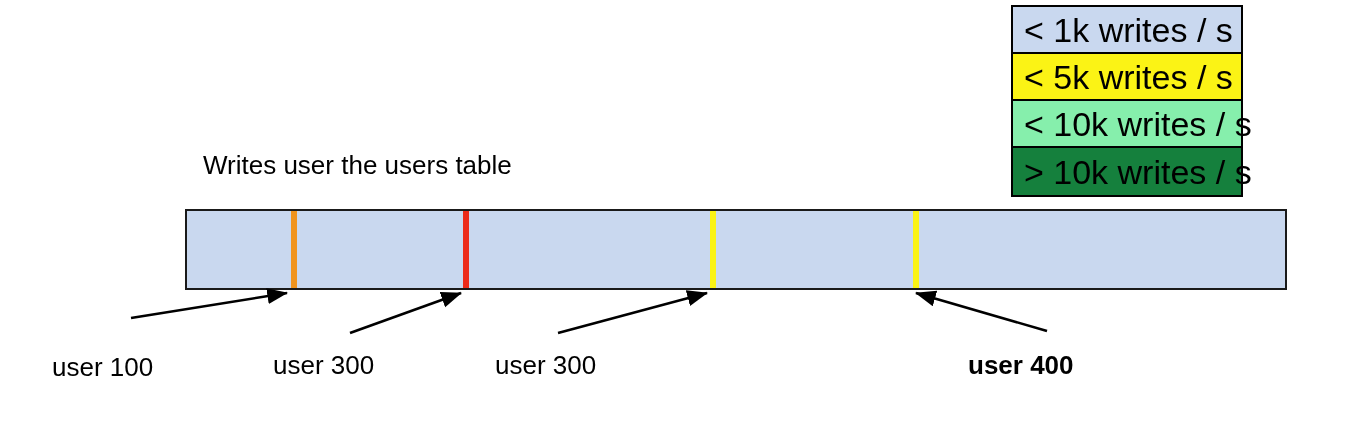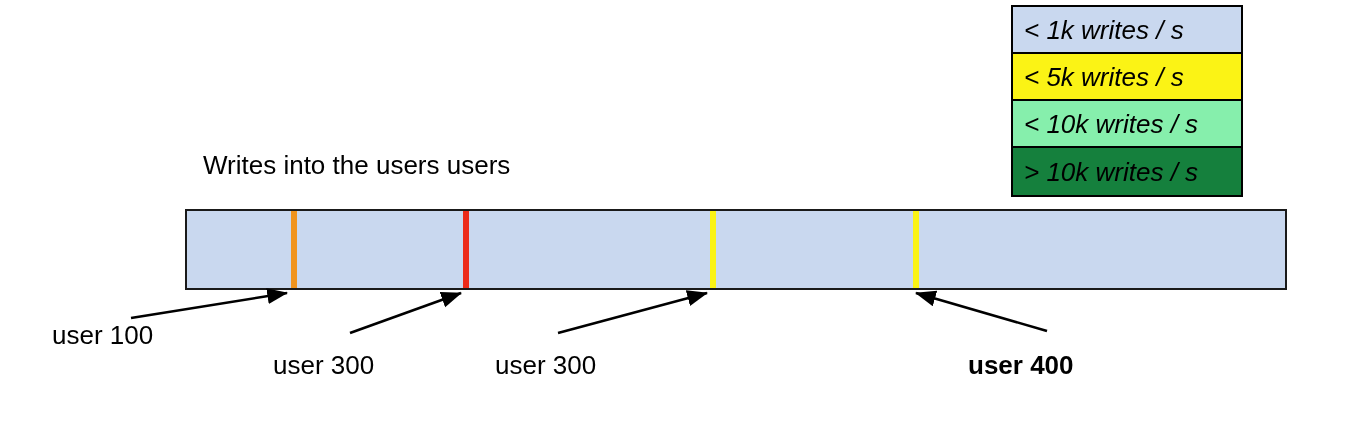--- a/index.html
+++ b/index.html
@@ -28,25 +28,24 @@
   .legend-row {
     height: 47px;
     box-sizing: border-box;
     border-bottom: 2px solid #000000;
     display: flex;
     align-items: center;
     padding-left: 11px;
   }
   .legend-row:last-child { border-bottom: none; }
   .legend-label {
-    font-size: 26px;
+    font-size: 34px;
     color: #000000;
     line-height: 1;
     white-space: nowrap;
-    font-style: italic;
   }
 
   
   #chart-title {
     position: absolute;
     left: 203px;
     top: 150px;
     font-size: 26px;
     color: #000000;
     white-space: nowrap;
@@ -100,39 +99,39 @@
       <span class="legend-label">&lt; 5k writes / s</span>
     </div>
     <div class="legend-row" style="background:#86efac;">
       <span class="legend-label">&lt; 10k writes / s</span>
     </div>
     <div class="legend-row" style="background:#15803d;">
       <span class="legend-label">&gt; 10k writes / s</span>
     </div>
   </div>
 
-  <div id="chart-title">Writes into the users users</div>
+  <div id="chart-title">Writes user the users table</div>
 
   <div id="bar">
     <div class="stripe" style="left:104px;  background:#f0941e;"></div>
     <div class="stripe" style="left:276px;  background:#ec2b1a;"></div>
     <div class="stripe" style="left:523px;  background:#fbf315;"></div>
     <div class="stripe" style="left:726px;  background:#fbf315;"></div>
   </div>
 
   <svg id="arrows" viewBox="0 0 1350 422">
     <defs>
       <marker id="ah" markerWidth="9" markerHeight="9" refX="7.6" refY="3.1" orient="auto" markerUnits="strokeWidth">
         <path d="M0,0 L8,3.1 L0,6.2 Z" fill="#000000"></path>
       </marker>
     </defs>
     <line x1="131" y1="318" x2="287" y2="293" stroke="#000000" stroke-width="2.6" marker-end="url(#ah)"></line>
     <line x1="350" y1="333" x2="461" y2="293" stroke="#000000" stroke-width="2.6" marker-end="url(#ah)"></line>
     <line x1="558" y1="333" x2="707" y2="293" stroke="#000000" stroke-width="2.6" marker-end="url(#ah)"></line>
     <line x1="1047" y1="331" x2="916" y2="293" stroke="#000000" stroke-width="2.6" marker-end="url(#ah)"></line>
   </svg>
 
-  <div class="user-label" style="left:52px;  top:320px;">user 100</div>
+  <div class="user-label" style="left:52px;  top:352px;">user 100</div>
   <div class="user-label" style="left:273px; top:350px;">user 300</div>
   <div class="user-label" style="left:495px; top:350px;">user 300</div>
   <div class="user-label" style="left:968px; top:350px;font-weight:bold;">user 400</div>
 
 </div>
 
 </body></html>

